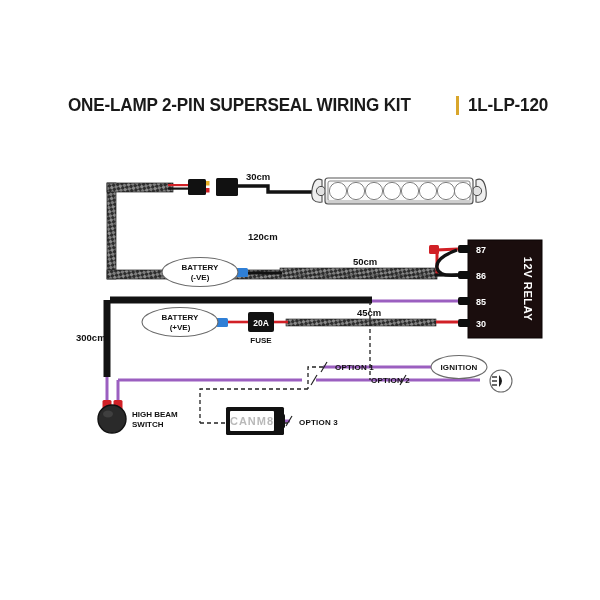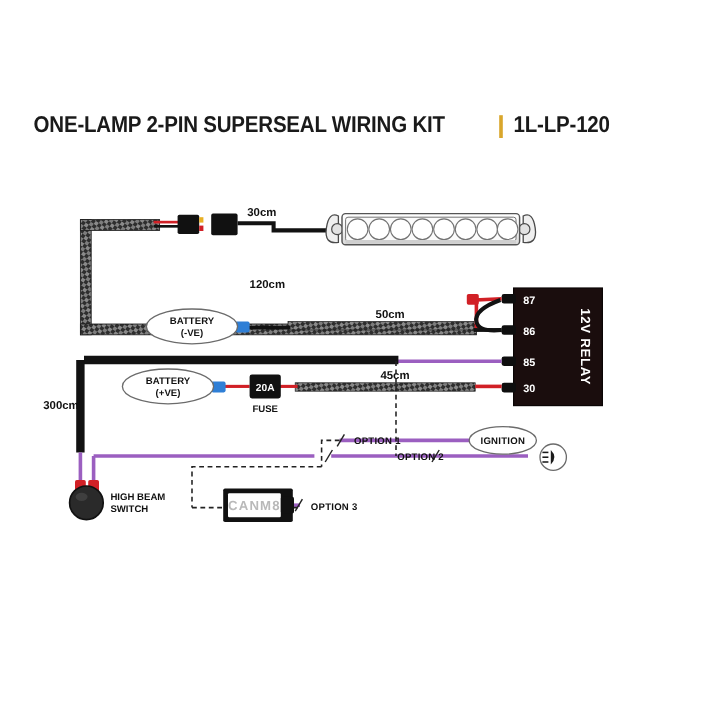--- a/index.html
+++ b/index.html
@@ -13,20 +13,21 @@
     height: 600px;
     font-family: "Liberation Sans", sans-serif;
     overflow: hidden;
     position: relative;
   }
   #sheet {
     position: relative;
     width: 513px;
     height: 600px;
     background: #ffffff;
+    margin-left: 40px;
   }
   .title-row {
     position: absolute;
     left: 28px;
     top: 92px;
     display: flex;
     align-items: center;
     height: 26px;
     white-space: nowrap;
   }

